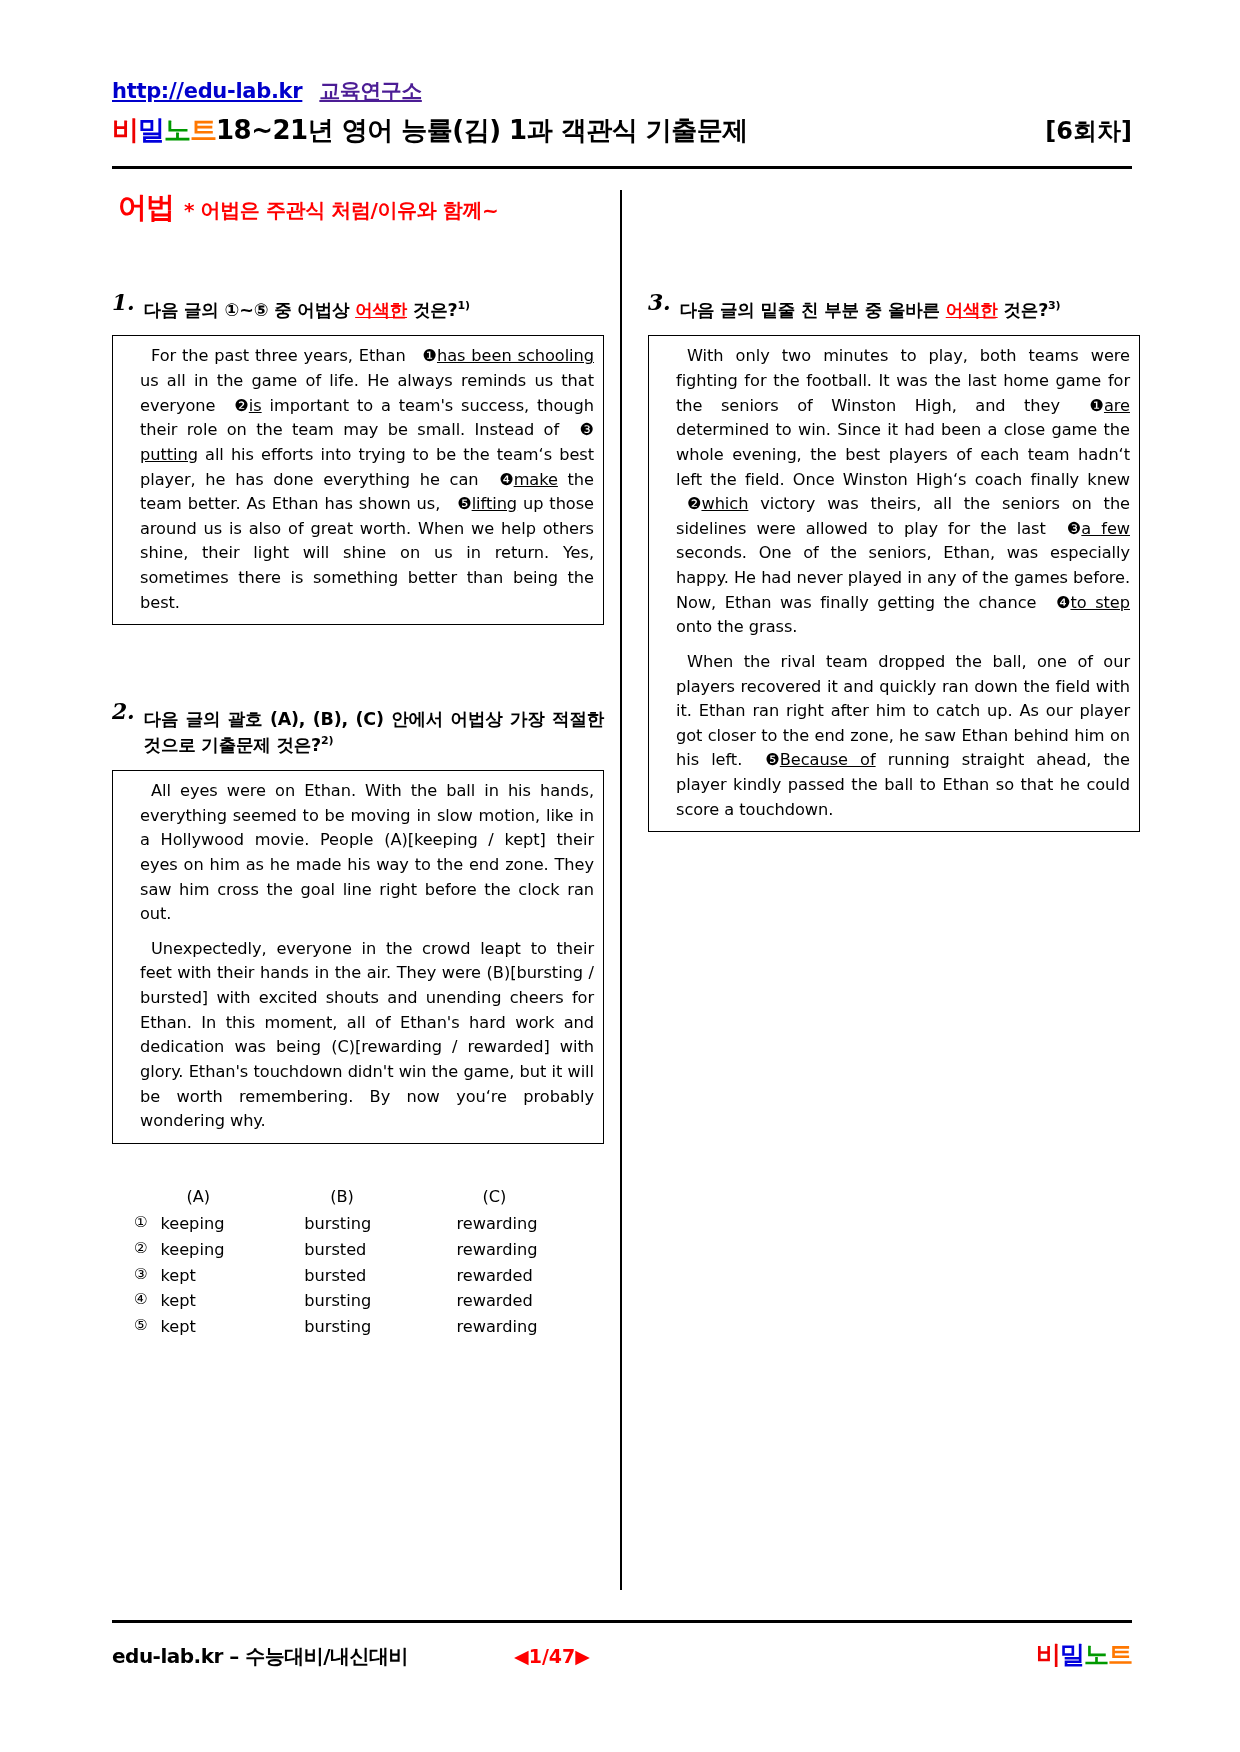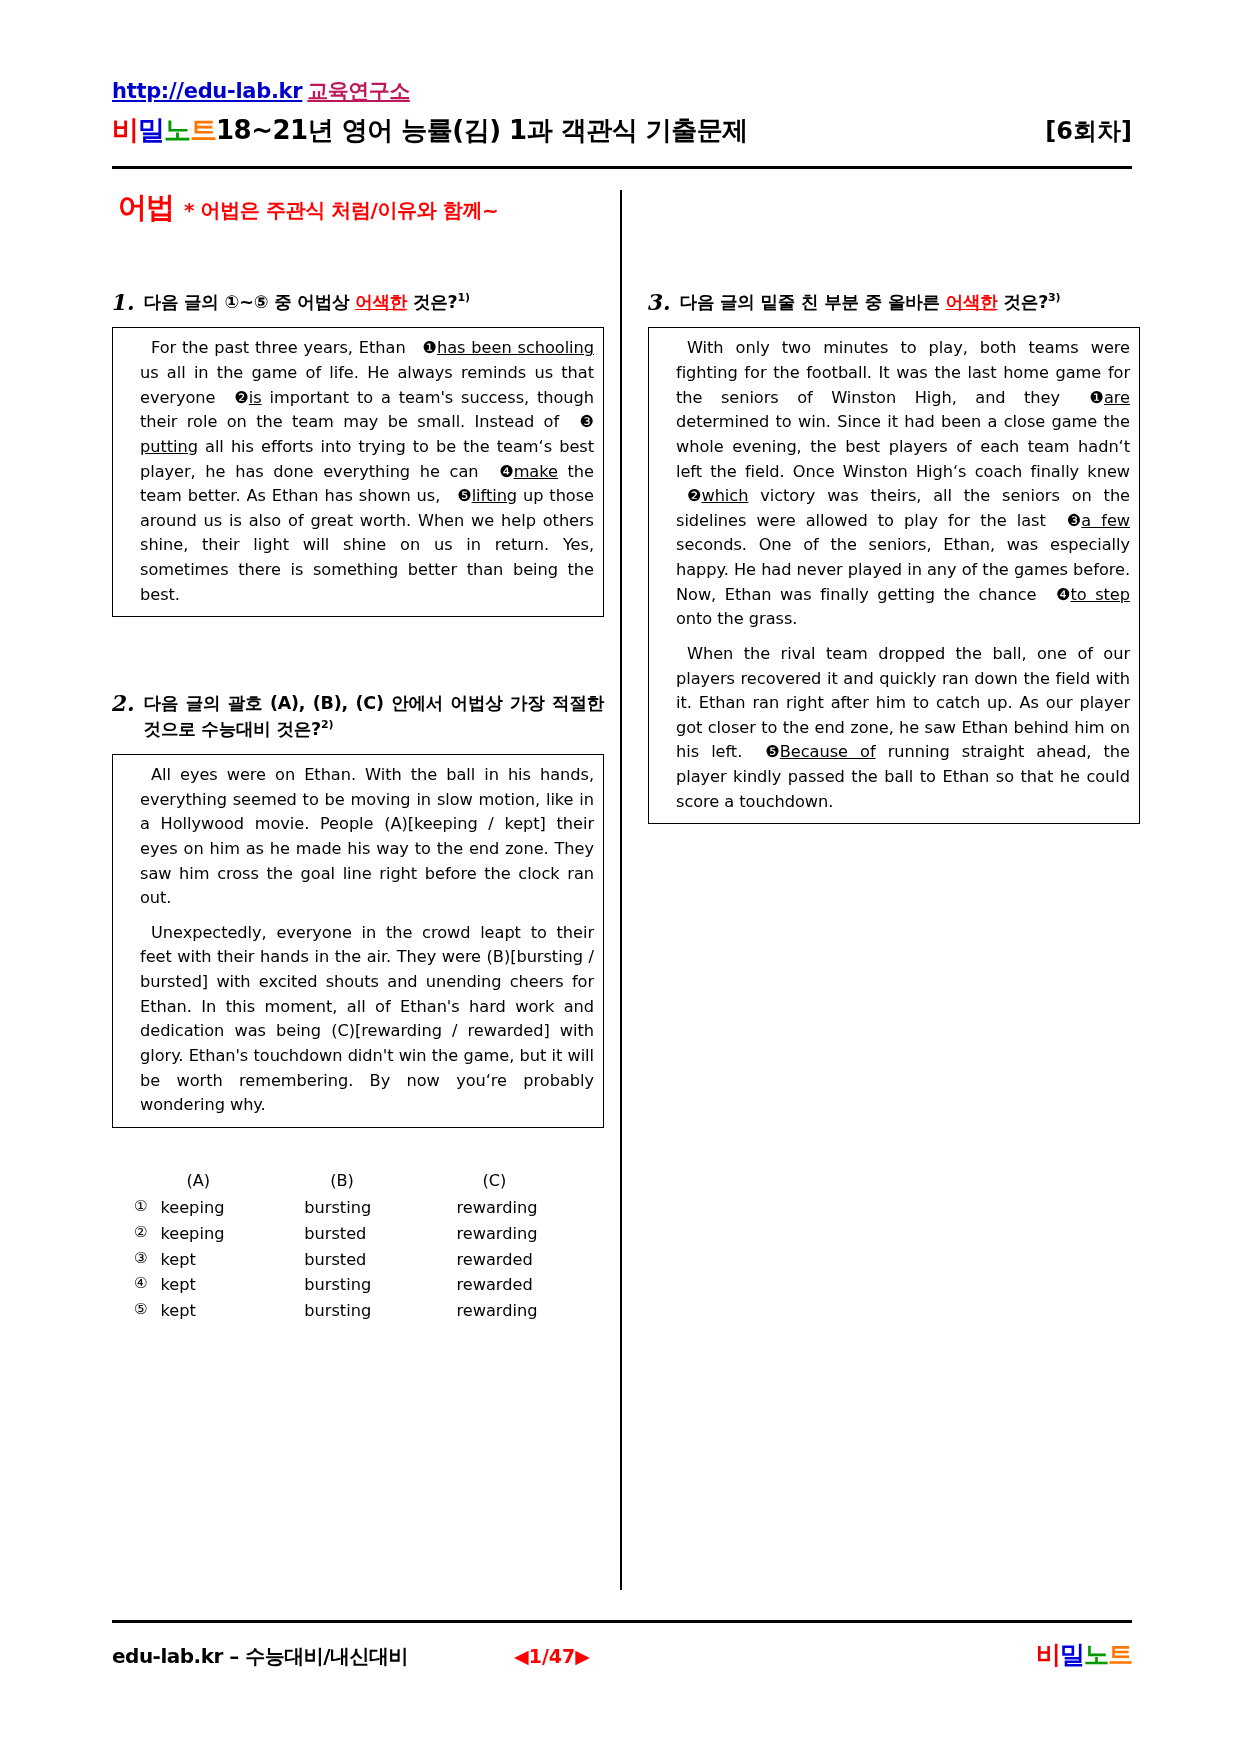--- a/index.html
+++ b/index.html
@@ -36,22 +36,22 @@
     line-height: 1.25;
     white-space: nowrap;
   }
   .site-url {
     color: #0000cc;
     text-decoration: underline;
     font-family: "DejaVu Sans", "Liberation Sans", sans-serif;
     letter-spacing: -0.3px;
   }
   .site-lab {
-    color: #be185d;
-    margin-left: 5px;
+    color: #4c1d95;
+    margin-left: 17px;
     text-decoration: underline;
     letter-spacing: -0.5px;
   }
   .title-row {
     margin-top: 8px;
     display: flex;
     align-items: baseline;
     justify-content: space-between;
     white-space: nowrap;
   }
@@ -138,20 +138,21 @@
     font-style: italic;
     font-weight: bold;
     font-size: 22px;
     line-height: 1.1;
     margin-right: 9px;
     flex: 0 0 auto;
   }
   .q-text {
     flex: 1 1 auto;
     text-align: justify;
+    margin-top: 8px;
   }
   .hl {
     color: #ff0000;
     text-decoration: underline;
   }
   .fn {
     font-size: 11px;
     vertical-align: super;
     font-weight: bold;
   }
@@ -284,21 +285,21 @@
         <span class="q-text"><span>다음 글의 ①~⑤ 중 어법상 </span><span class="hl">어색한</span><span> 것은?</span><span class="fn">1)</span></span>
       </div>
       <div class="passage">
           <p><span>For the past three years, Ethan </span><span class="bullet">❶</span><span class="mk">has been schooling</span><span> us all in the game of life. He always reminds us that everyone </span><span class="bullet">❷</span><span class="mk">is</span><span> important to a team's success, though their role on the team may be small. Instead of </span><span class="bullet">❸</span><span class="mk">putting</span><span> all his efforts into trying to be the team‘s best player, he has done everything he can </span><span class="bullet">❹</span><span class="mk">make</span><span> the team better. As Ethan has shown us, </span><span class="bullet">❺</span><span class="mk">lifting</span><span> up those around us is also of great worth. When we help others shine, their light will shine on us in return. Yes, sometimes there is something better than being the best.</span></p>
         </div>
     </div>
 
     <div class="question" style="margin-top:74px;">
       <div class="q-head">
         <span class="q-num">2.</span>
-        <span class="q-text"><span>다음 글의 괄호 (A), (B), (C) 안에서 어법상 가장 적절한 것으로 수능대비 것은?</span><span class="hl"></span><span></span><span class="fn">2)</span></span>
+        <span class="q-text"><span>다음 글의 괄호 (A), (B), (C) 안에서 어법상 가장 적절한 것으로 기출문제 것은?</span><span class="hl"></span><span></span><span class="fn">2)</span></span>
       </div>
       <div class="passage">
           <p><span>All eyes were on Ethan. With the ball in his hands, everything seemed to be moving in slow motion, like in a Hollywood movie. People (A)[keeping / kept] their eyes on him as he made his way to the end zone. They saw him cross the goal line right before the clock ran out.</span></p>
           <p><span>Unexpectedly, everyone in the crowd leapt to their feet with their hands in the air. They were (B)[bursting / bursted] with excited shouts and unending cheers for Ethan. In this moment, all of Ethan's hard work and dedication was being (C)[rewarding / rewarded] with glory. Ethan's touchdown didn't win the game, but it will be worth remembering. By now you‘re probably wondering why.</span></p>
         </div>
 
       <div class="choices">
         <table>
           <tbody>
               <tr class="hdr">

